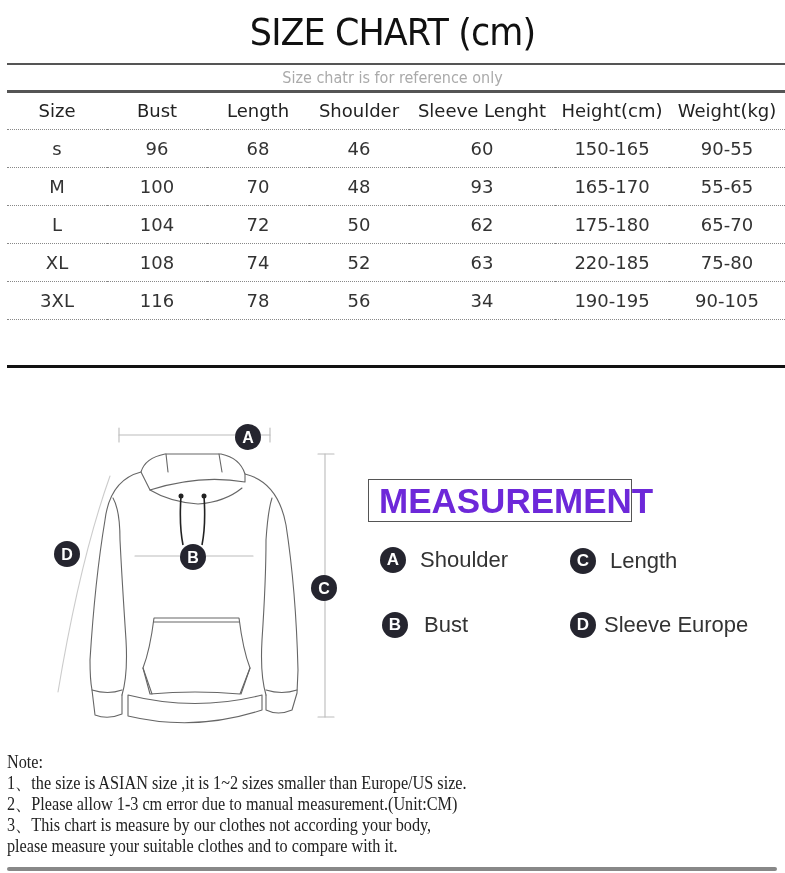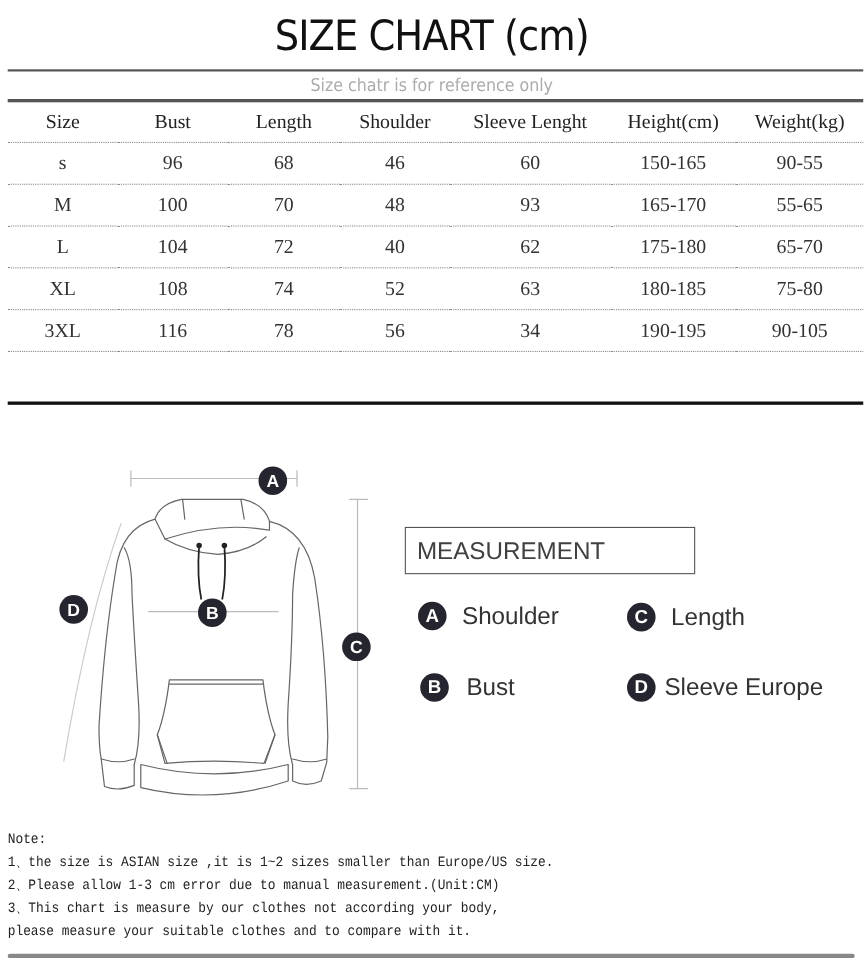--- a/index.html
+++ b/index.html
@@ -1,30 +1,30 @@
 <!DOCTYPE html>
 <html><head>
 <meta charset="utf-8">
 <style>
   html,body{margin:0;padding:0;background:#fff;}
   body{width:785px;height:873px;position:relative;overflow:hidden;font-family:"DejaVu Sans",sans-serif;color:#333;}
   .title{position:absolute;top:10px;left:0;width:785px;text-align:center;font-family:"DejaVu Sans",sans-serif;font-size:38px;color:#111;letter-spacing:-1px;transform:scaleX(0.92);}
   .rule{position:absolute;left:7px;right:0;background:#555;}
   .subtitle{position:absolute;top:68px;left:0;width:785px;text-align:center;font-size:16px;color:#aaa;transform:scaleX(0.9);}
   table.chart{position:absolute;top:92px;left:7px;width:778px;border-collapse:collapse;font-size:18px;color:#333;}
-  table.chart th,table.chart td{text-align:center;font-weight:normal;height:37px;padding:0;font-family:Liberation Serif, serif;}
+  table.chart th,table.chart td{text-align:center;font-weight:normal;height:37px;padding:0;}
   table.chart th{color:#222;border-bottom:1px dotted #888;}
   table.chart td{border-bottom:1px dotted #888;}
   .thick-bottom{position:absolute;top:365px;left:7px;right:0;height:3px;background:#111;}
   .hoodie{position:absolute;left:40px;top:410px;width:320px;height:320px;}
   .meas-box{position:absolute;left:368px;top:479px;width:264px;height:43px;border:1px solid #555;box-sizing:border-box;}
-  .meas-box span{display:block;font-size:22px;color:#404040;padding-left:10px;line-height:41px;font-family:"Liberation Sans",sans-serif;}
+  .meas-box span{display:block;font-size:35px;color:#6d28d9;padding-left:10px;line-height:41px;font-family:"Liberation Sans",sans-serif;font-weight:bold;}
   .legend-item{position:absolute;display:flex;align-items:center;font-family:"Liberation Sans",sans-serif;font-size:22px;color:#333;}
   .badge{width:26px;height:26px;border-radius:50%;background:#25252f;color:#fff;font-size:17px;font-weight:bold;display:flex;align-items:center;justify-content:center;font-family:"Liberation Sans",sans-serif;margin-right:14px;}
-  .notes{position:absolute;left:7px;top:752px;font-size:13px;color:#222;line-height:21px;font-family:Liberation Mono, monospace;}
+  .notes{position:absolute;left:7px;top:752px;font-size:18px;color:#222;line-height:21px;font-family:Liberation Serif, serif;}
   .notes div{transform-origin:left;transform:scaleX(0.9);white-space:nowrap;}
   .bottom-bar{position:absolute;left:7px;top:867px;width:770px;height:4px;background:#888;border-radius:2px;}
 </style>
 </head>
 <body>
 
 <div class="title">SIZE CHART (cm)</div>
 <div class="rule" style="top:63px;height:2px;"></div>
 <div class="subtitle">Size chatr is for reference only</div>
 <div class="rule" style="top:90px;height:3px;"></div>
@@ -57,32 +57,32 @@
         <td>70</td>
         <td>48</td>
         <td>93</td>
         <td>165-170</td>
         <td>55-65</td>
     </tr>
     <tr>
       <td>L</td>
         <td>104</td>
         <td>72</td>
-        <td>40</td>
+        <td>50</td>
         <td>62</td>
         <td>175-180</td>
         <td>65-70</td>
     </tr>
     <tr>
       <td>XL</td>
         <td>108</td>
         <td>74</td>
         <td>52</td>
         <td>63</td>
-        <td>180-185</td>
+        <td>220-185</td>
         <td>75-80</td>
     </tr>
     <tr>
       <td>3XL</td>
         <td>116</td>
         <td>78</td>
         <td>56</td>
         <td>34</td>
         <td>190-195</td>
         <td>90-105</td>

